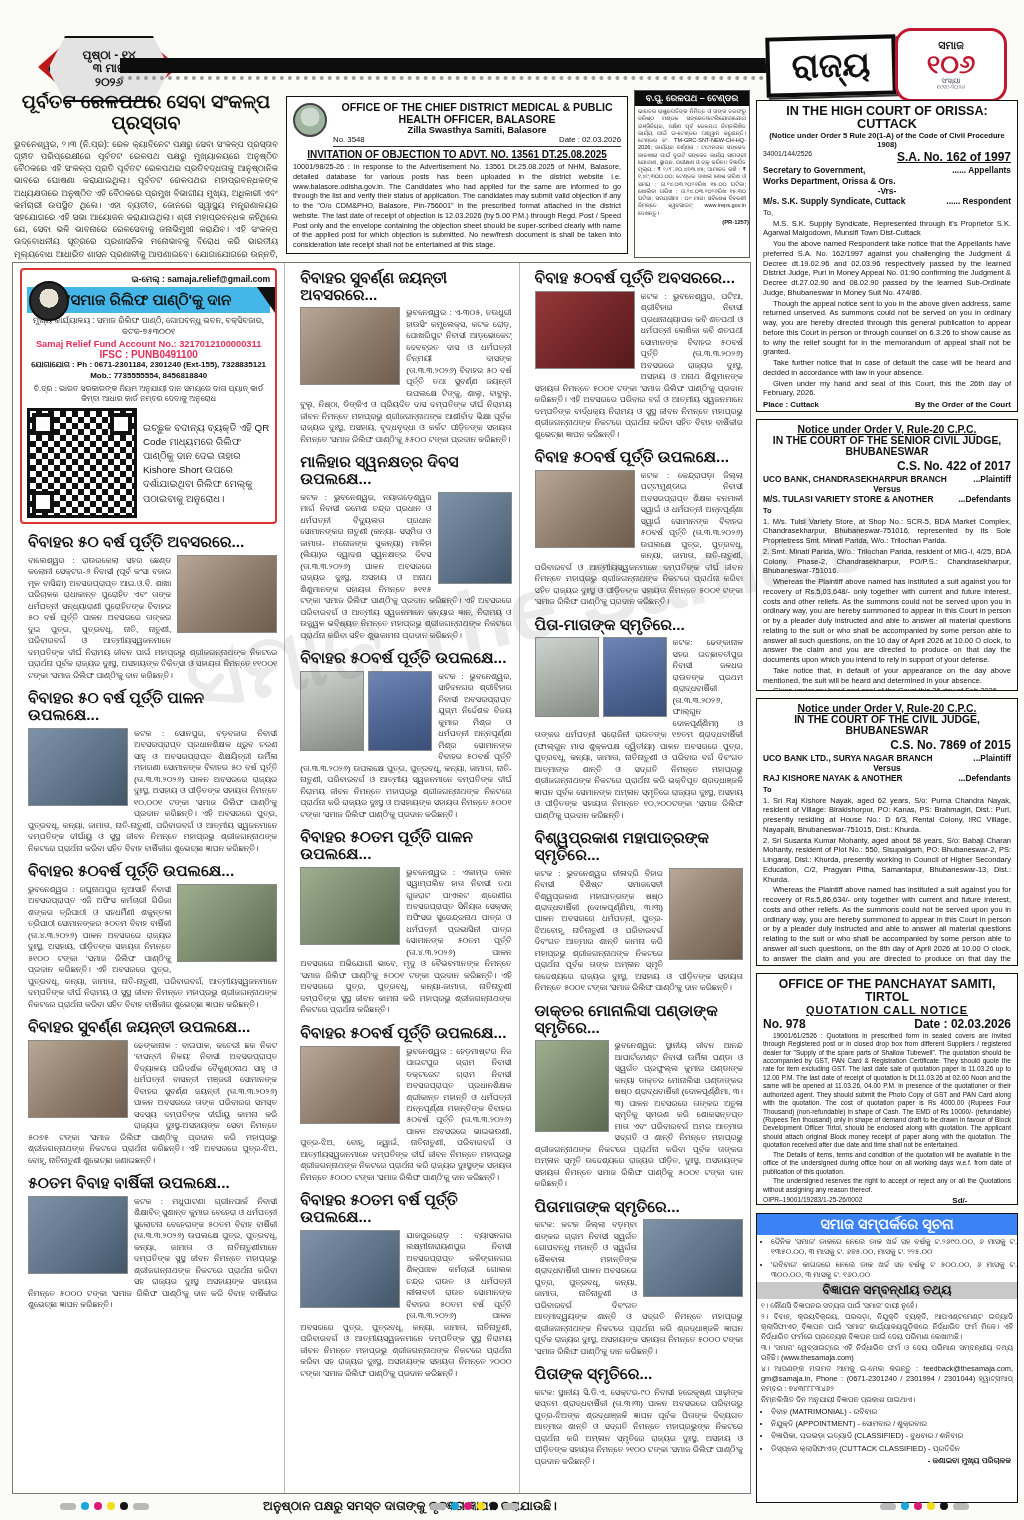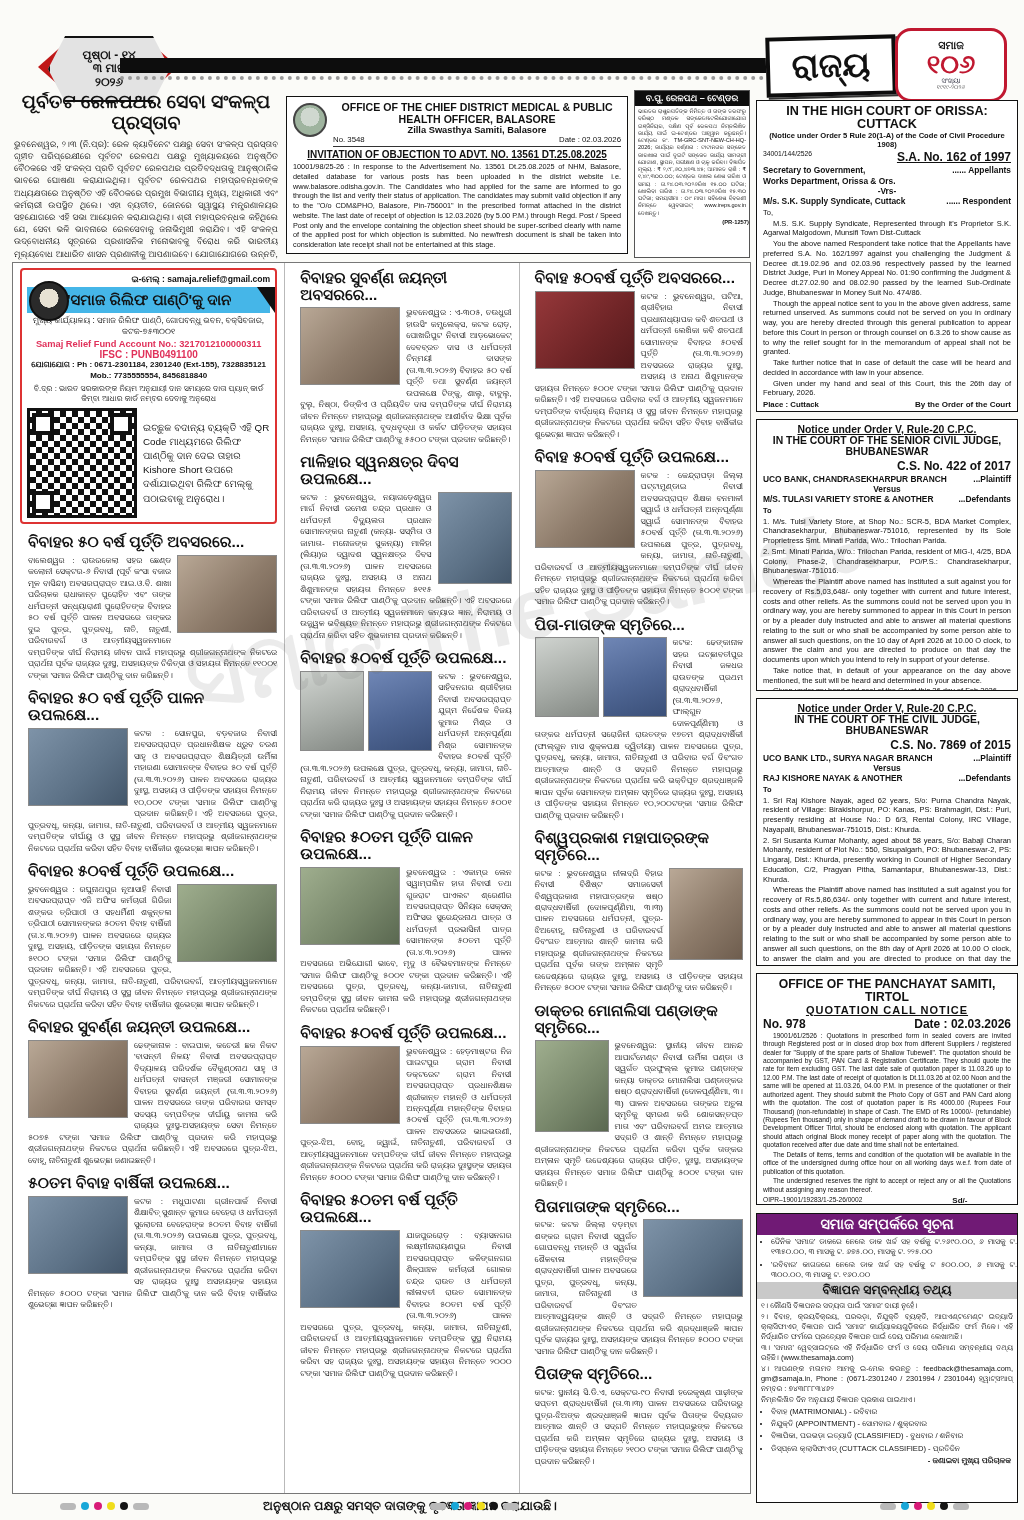--- a/index.html
+++ b/index.html
@@ -110,21 +110,21 @@
   .law .sigrow{display:flex;justify-content:space-between;font-size:7.8px;font-weight:bold;margin-top:2px;}
   .law .sigc{text-align:center;font-size:8px;font-weight:bold;}
   .noticebar{font-size:10.4px;text-align:center;font-weight:bold;text-decoration:underline;margin-bottom:1px;}
   
   .tirtol .t1{font-size:12.2px;}
   .tirtol .sub{font-size:11px;text-align:center;font-weight:bold;text-decoration:underline;letter-spacing:1px;}
   .tirtol .meta{display:flex;justify-content:space-between;font-size:12px;font-weight:bold;margin:1px 0;}
   .tirtol p{font-size:6.6px;line-height:1.28;}
   
   .infobox{border:1.6px solid #111;background:#fff;}
-  .infobox .blkhead{background:#701a75;color:#fff;text-align:center;font-size:14.5px;font-weight:bold;padding:2px 0;}
+  .infobox .blkhead{background:#3b82f6;color:#fff;text-align:center;font-size:14.5px;font-weight:bold;padding:2px 0;}
   .infobox .gryhead{background:#c9c9c9;text-align:center;font-size:12.5px;font-weight:bold;padding:1px 0;margin:2px 0;}
   .infobox ul{margin:2px 0;padding-left:14px;}
   .infobox li{font-size:7.6px;line-height:1.35;margin-bottom:2px;text-align:justify;}
   .infobox .itm{font-size:7.4px;line-height:1.35;margin:1px 4px;text-align:justify;}
   .infobox .sig{font-size:7.8px;text-align:right;font-weight:bold;margin:2px 6px 3px;}
   
   .thanks{position:absolute;left:150px;bottom:6px;width:520px;text-align:center;font-size:12.5px;font-weight:bold;}
   .regdots{position:absolute;display:flex;gap:5px;align-items:center;}
   .regdots span{width:8px;height:8px;border-radius:50%;display:inline-block;}
   .regdots .pill{width:16px;height:7px;border-radius:4px;background:#b9b9b9;}

